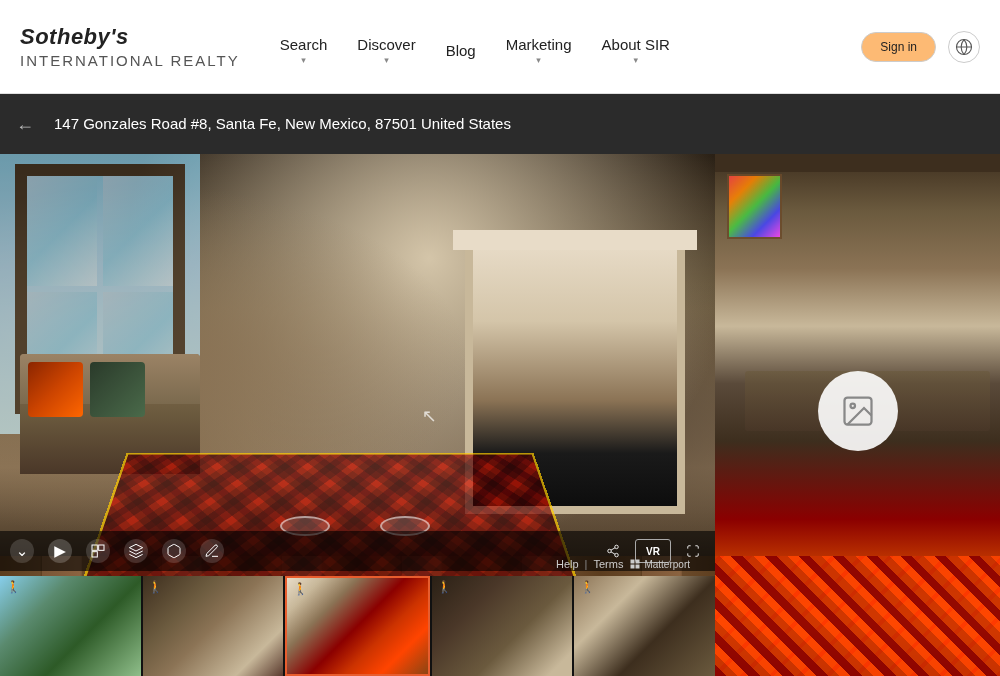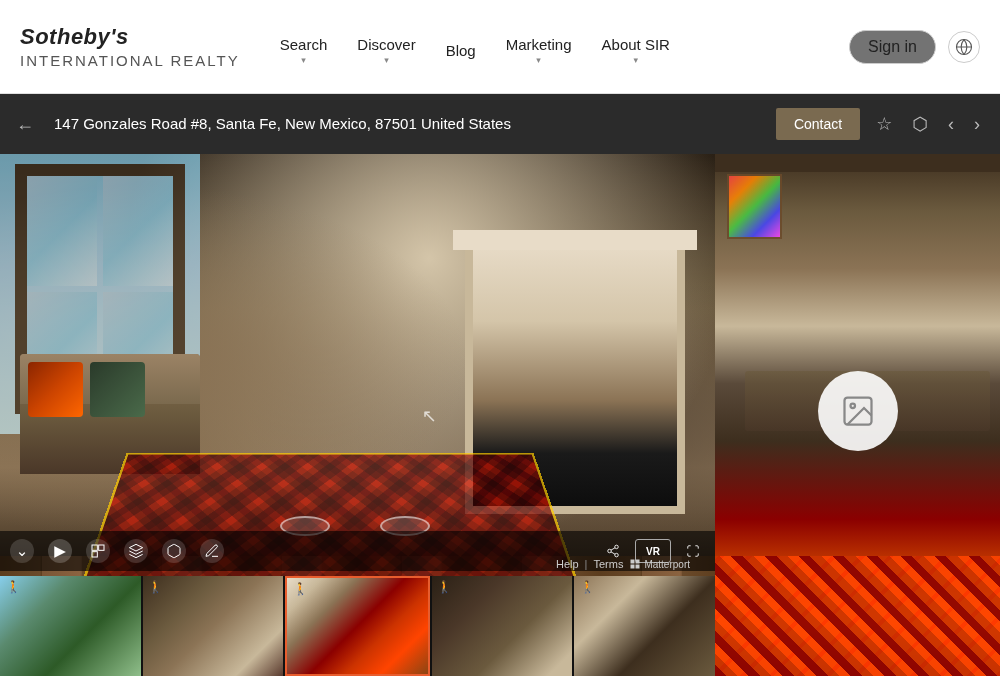--- a/index.html
+++ b/index.html
@@ -56,23 +56,23 @@
     }
     .header-right {
       display: flex;
       align-items: center;
       gap: 12px;
     }
     .sign-in-btn {
       border: 1px solid #ccc;
       border-radius: 20px;
       padding: 7px 18px;
-      font-size: 16px;
-      cursor: pointer;
-      background: #737373;
+      font-size: 12px;
+      cursor: pointer;
+      background: #fdba74;
       color: #222;
     }
     .globe-icon {
       width: 32px;
       height: 32px;
       border: 1px solid #ccc;
       border-radius: 50%;
       display: flex;
       align-items: center;
       justify-content: center;
@@ -441,27 +441,20 @@
         <circle cx="12" cy="12" r="10"></circle>
         <path d="M2 12h20M12 2a15 15 0 0 1 0 20M12 2a15 15 0 0 0 0 20"></path>
       </svg>
     </div>
   </div>
 </header>
 
 <div class="address-bar">
   <span class="back-arrow">←</span>
   <span class="address-text">147 Gonzales Road #8, Santa Fe, New Mexico, 87501 United States</span>
-  <div class="address-buttons">
-    <button class="contact-btn">Contact</button>
-    <button class="icon-btn">☆</button>
-    <button class="icon-btn">⬡</button>
-    <button class="icon-btn">‹</button>
-    <button class="icon-btn">›</button>
-  </div>
 </div>
 
 <div class="content-area">
 
   <div class="tour-panel">
     <div class="tour-main">
 
       <div class="tour-bg">
         <div class="room-overlay">
 

